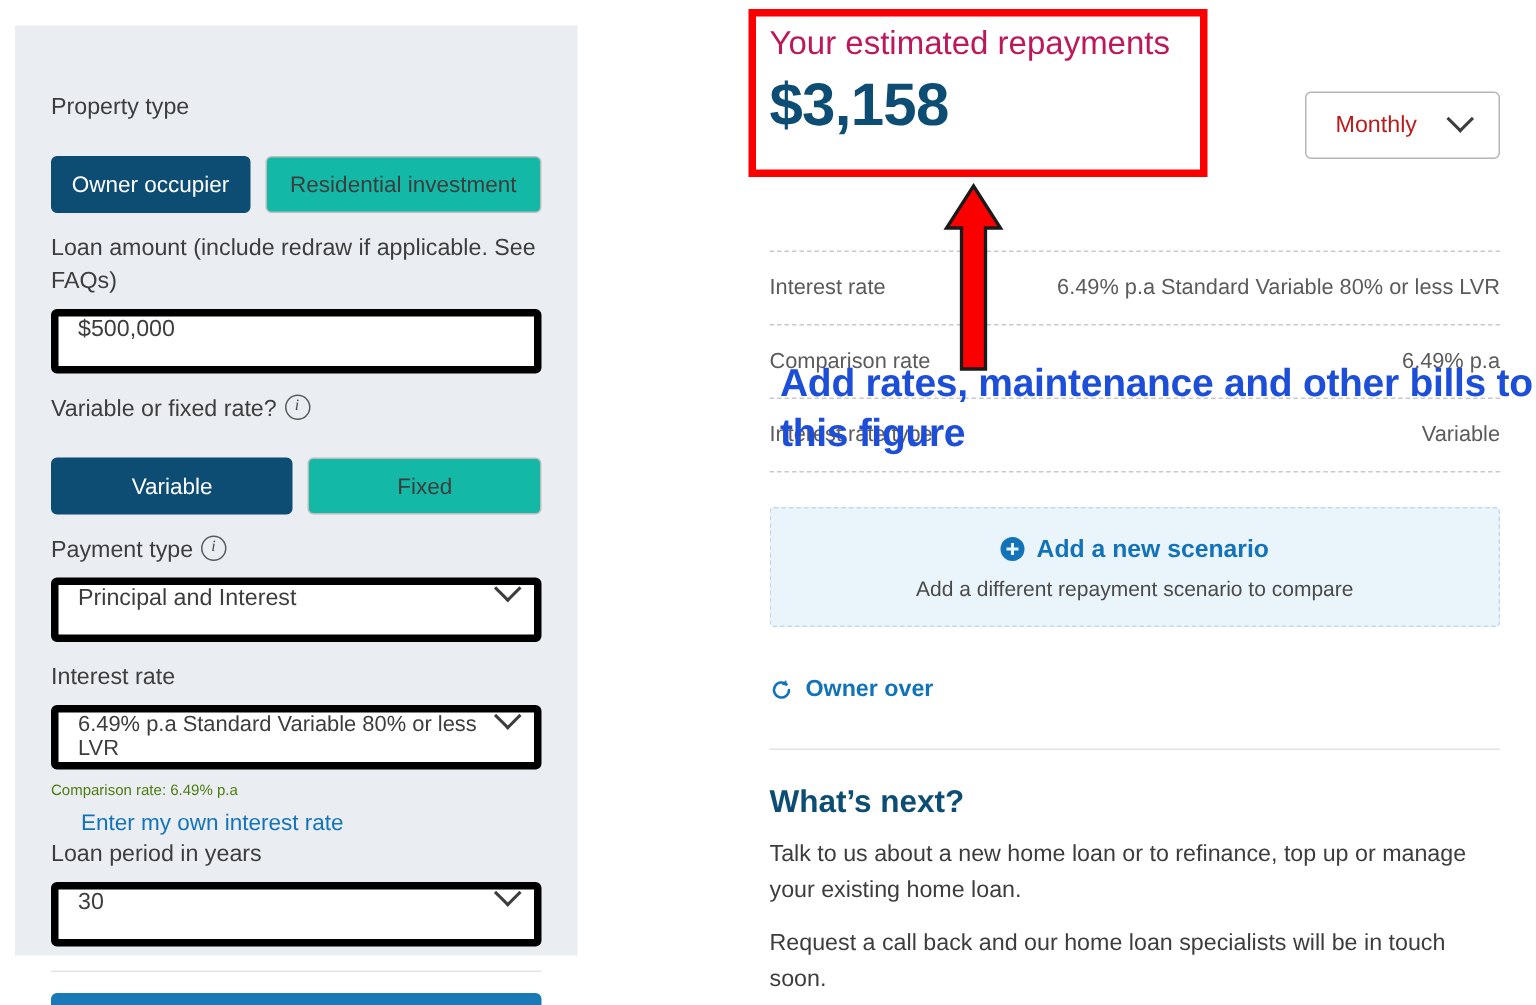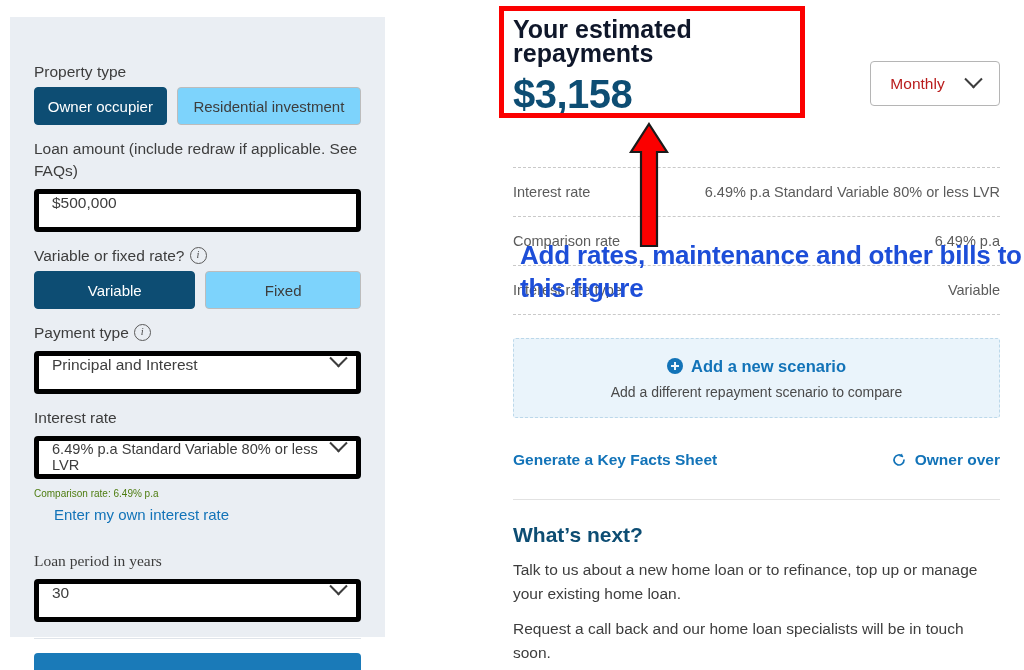--- a/index.html
+++ b/index.html
@@ -24,28 +24,28 @@
   .info-icon{
     display:inline-block;vertical-align:-3px;margin-left:5px;
     width:15px;height:15px;border:1.3px solid #5a5a5a;border-radius:50%;
     position:relative;
   }
   .info-icon::before{
     content:"i";position:absolute;left:0;right:0;top:-1px;
     text-align:center;font-size:10.5px;line-height:15px;
     font-family:"Liberation Serif",serif;color:#4a4a4a;font-style:italic;
   }
-  .toggle-row{display:flex;gap:10px;margin-top:4px;align-items:center;}
+  .toggle-row{display:flex;gap:10px;margin-top:21px;align-items:center;}
   .toggle-btn{
     box-sizing:border-box;height:38px;border-radius:4px;
     display:flex;align-items:center;justify-content:center;
     font-size:15px;cursor:pointer;white-space:nowrap;
   }
   .toggle-btn.on{background:#0d4d73;color:#ffffff;border:1px solid #0d4d73;}
-  .toggle-btn.off{background:#7dd3fc;color:#3d3d3d;border:1px solid #bcbcbc;}
+  .toggle-btn.off{background:#14b8a6;color:#3d3d3d;border:1px solid #bcbcbc;}
   .tb-w1{width:134px;}
   .tb-w2{width:186px;}
   .tb-h1{width:166px;}
   .tb-h2{width:160px;}
   .text-input,.select-input{
     box-sizing:border-box;width:100%;height:43px;background:#ffffff;
     border:5px solid #000000;border-radius:4px;
     display:flex;align-items:flex-start;padding:0 13px;
     font-size:15.5px;color:#3d3d3d;margin-top:7px;
   }
@@ -59,21 +59,21 @@
   .link-blue{color:#1273b8;font-size:15px;margin-top:7px;display:block;cursor:pointer;margin-left:20px;}
   .hr-soft{border:0;border-top:1px solid #dfe4ea;margin:16px 0 0 0;}
   .cta-btn{
     box-sizing:border-box;width:100%;height:44px;background:#1a7ab8;
     border-radius:4px;margin-top:14px;
   }
   
   #results{
     position:absolute;left:513px;top:0;width:487px;height:670px;
   }
-  .est-title{color:#0f172a;font-size:25px;font-weight:bold;margin:0;line-height:24px;}
+  .est-title{color:#be185d;font-size:22px;font-weight:normal;margin:0;line-height:24px;}
   .est-amount{color:#0d4d73;font-size:40px;font-weight:bold;line-height:46px;margin:6px 0 0 0;letter-spacing:-0.5px;}
   .period-select{
     position:absolute;left:357px;top:61px;box-sizing:border-box;
     width:130px;height:45px;background:#fff;border:1px solid #b5b5b5;border-radius:4px;
     display:flex;align-items:center;justify-content:center;gap:22px;
     font-size:15.5px;color:#b91c1c;
   }
   .dot-sep{border:0;border-top:1px dashed #c9c9c9;margin:0;}
   .rate-row{
     display:flex;justify-content:space-between;align-items:center;
@@ -152,21 +152,21 @@
 
   <div class="field-label" style="margin-top:13px;">Interest rate</div>
   <div class="select-input">
     <span style="font-size:14.6px">6.49% p.a Standard Variable 80% or less LVR</span>
     <span class="chev"></span>
   </div>
 
   <div class="sub-note">Comparison rate: 6.49% p.a</div>
   <span class="link-blue">Enter my own interest rate</span>
 
-  <div class="field-label" style="margin-top:27px;font-family:Liberation Serif, serif;">Loan period in years</div>
+  <div class="field-label" style="margin-top:2px;">Loan period in years</div>
   <div class="select-input">
     <span>30</span>
     <span class="chev"></span>
   </div>
 
   <hr class="hr-soft">
   <div class="cta-btn"></div>
 </div>
 
 <div id="results">
@@ -203,21 +203,20 @@
   <div style="position:absolute;left:0;top:310px;width:487px;">
     <div class="scenario-box">
       <div class="scen-title">
         <span class="plus-ic"></span>
         <span>Add a new scenario</span>
       </div>
       <div class="scen-sub">Add a different repayment scenario to compare</div>
     </div>
 
     <div class="action-row">
-      <span>Generate a Key Facts Sheet</span>
       <span class="action-right">
         <svg class="refresh-ic" viewBox="0 0 16 16">
           <path d="M13 8a5 5 0 1 1-1.6-3.7" fill="none" stroke="#1273b8" stroke-width="1.7" stroke-linecap="round"></path>
           <path d="M11.1 1.4 L11.6 5.1 L8.1 4.3 Z" fill="#1273b8"></path>
         </svg>
         <span>Owner over</span>
       </span>
     </div>
 
     <hr class="hr-thin">

